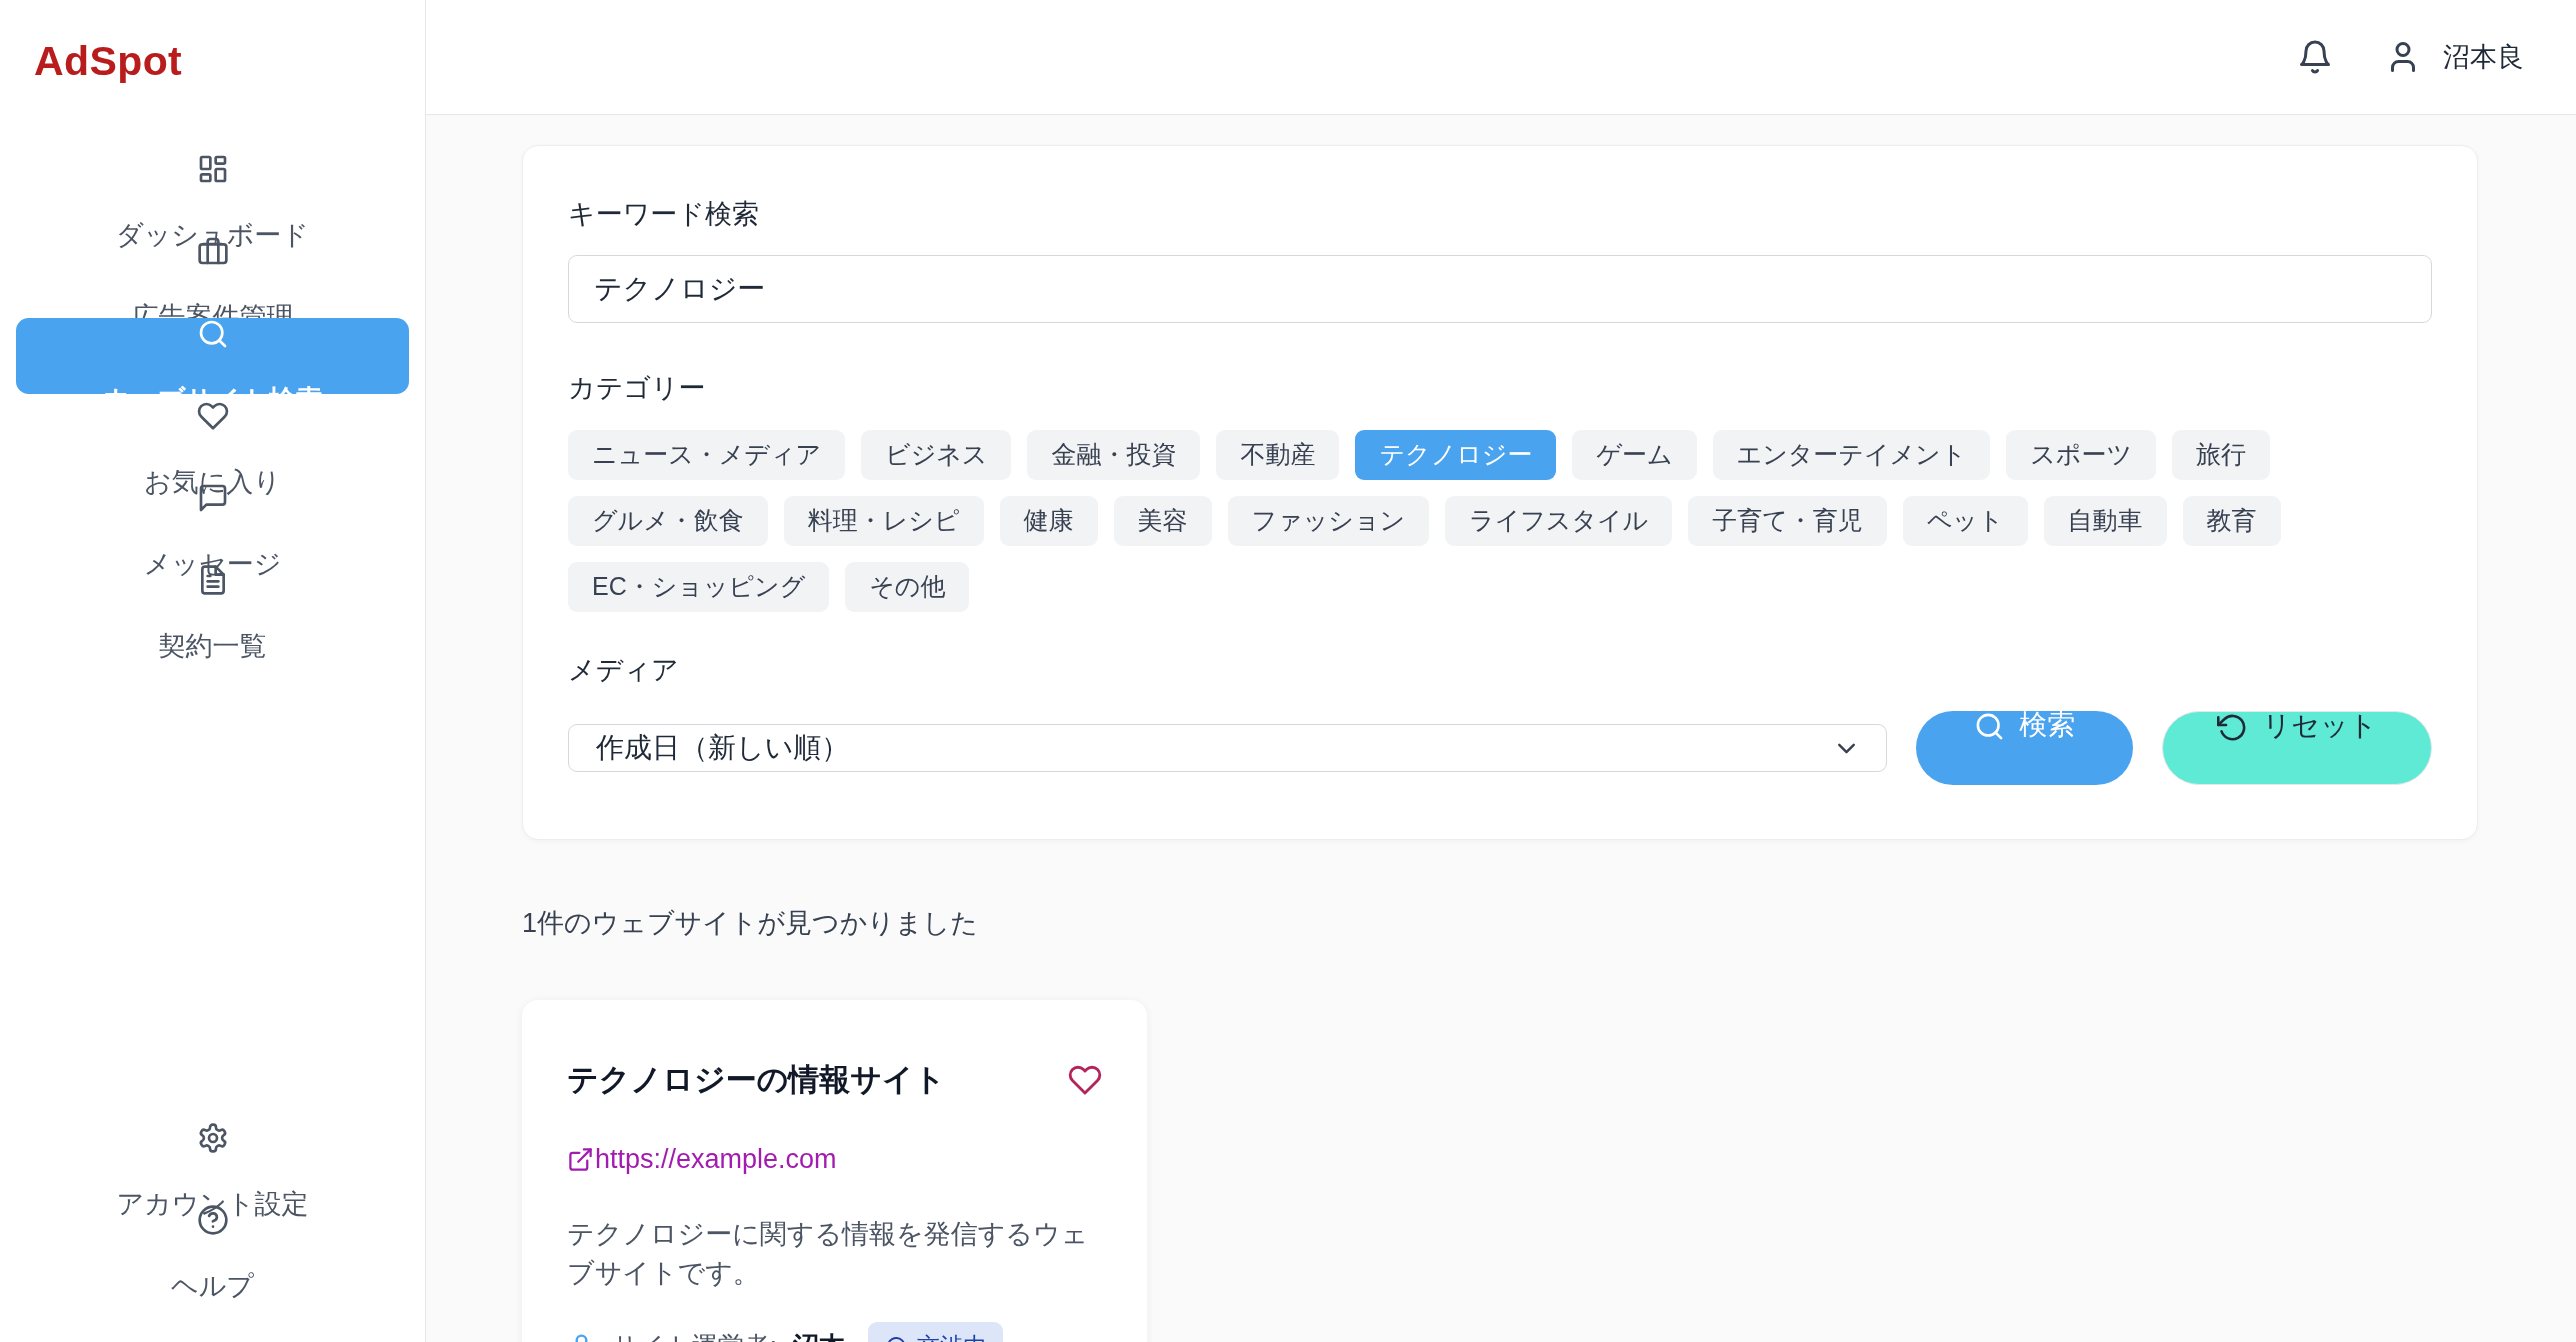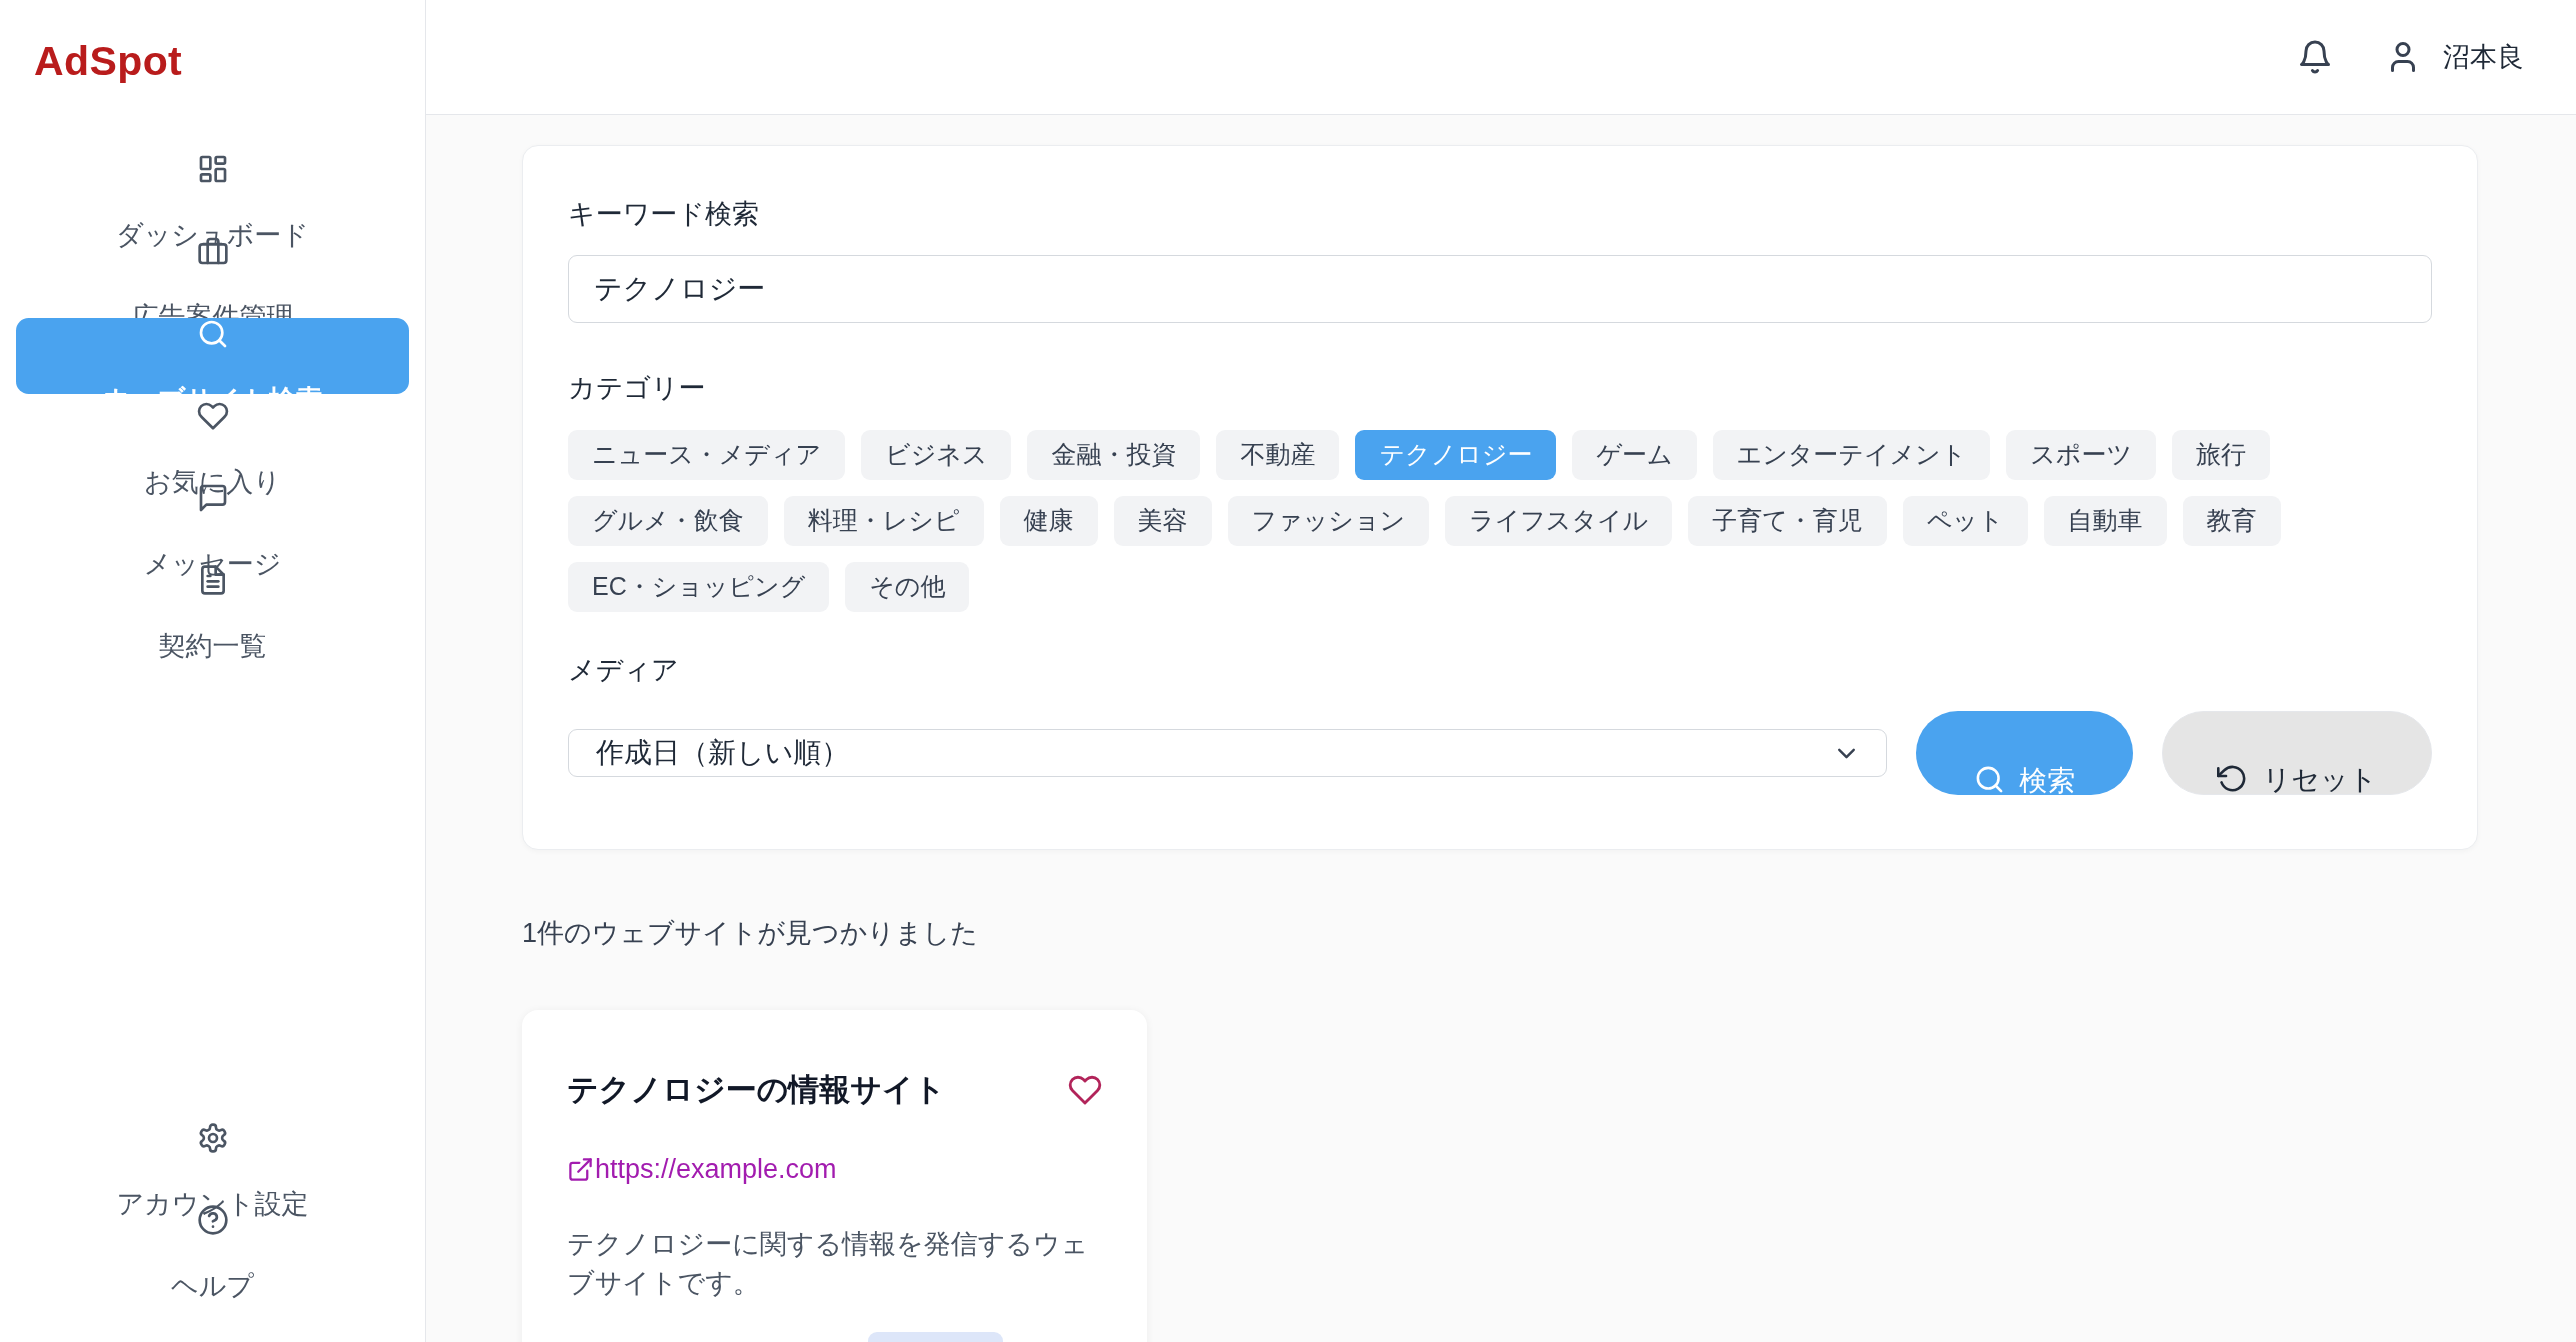--- a/index.html
+++ b/index.html
@@ -71,32 +71,32 @@
   .chip.selected { background: #4aa3ef; color: #fff; }
   .sort-row { display: flex; align-items: center; }
   .select-box {
     position: relative; width: 1325px; height: 48px;
     border: 1.8px solid #d5d9de; border-radius: 9px;
     display: flex; align-items: center; padding: 0 63px 0 27px;
     font-size: 28px; color: #1f2937; cursor: pointer; background: #fff;
   }
   .select-box .chev { position: absolute; right: 25px; width: 29px; height: 29px; color: #374151; }
   .btn {
-    display: flex; align-items: flex-end; justify-content: center; gap: 14.4px;
-    height: 84px; border-radius: 898px; font-size: 28px; cursor: pointer;
+    display: flex; align-items: flex-start; justify-content: center; gap: 14.4px;
+    height: 74px; border-radius: 898px; font-size: 28px; cursor: pointer;
     font-family: inherit; line-height: 1;
   }
   .btn svg { width: 31px; height: 31px; }
   .btn-search {
     width: 219px; margin-left: 29px;
     background: #4aa3ef; color: #fff; border: none;
   }
   .btn-reset {
     width: 271px; margin-left: 29px;
-    background: #e5e5e5; color: #1f2937; border: 1.8px solid #e5e7eb;
+    background: #5eead4; color: #1f2937; border: 1.8px solid #e5e7eb;
   }
 
   
   .results-count { margin-top: 65px; font-size: 27px; color: #374151; }
 
   .card {
     margin-top: 59px; width: 625px;
     background: #fff; border-radius: 16px;
     box-shadow: 0 1.8px 9px rgba(0,0,0,0.06);
     padding: 59px 45px 45px 45px;

